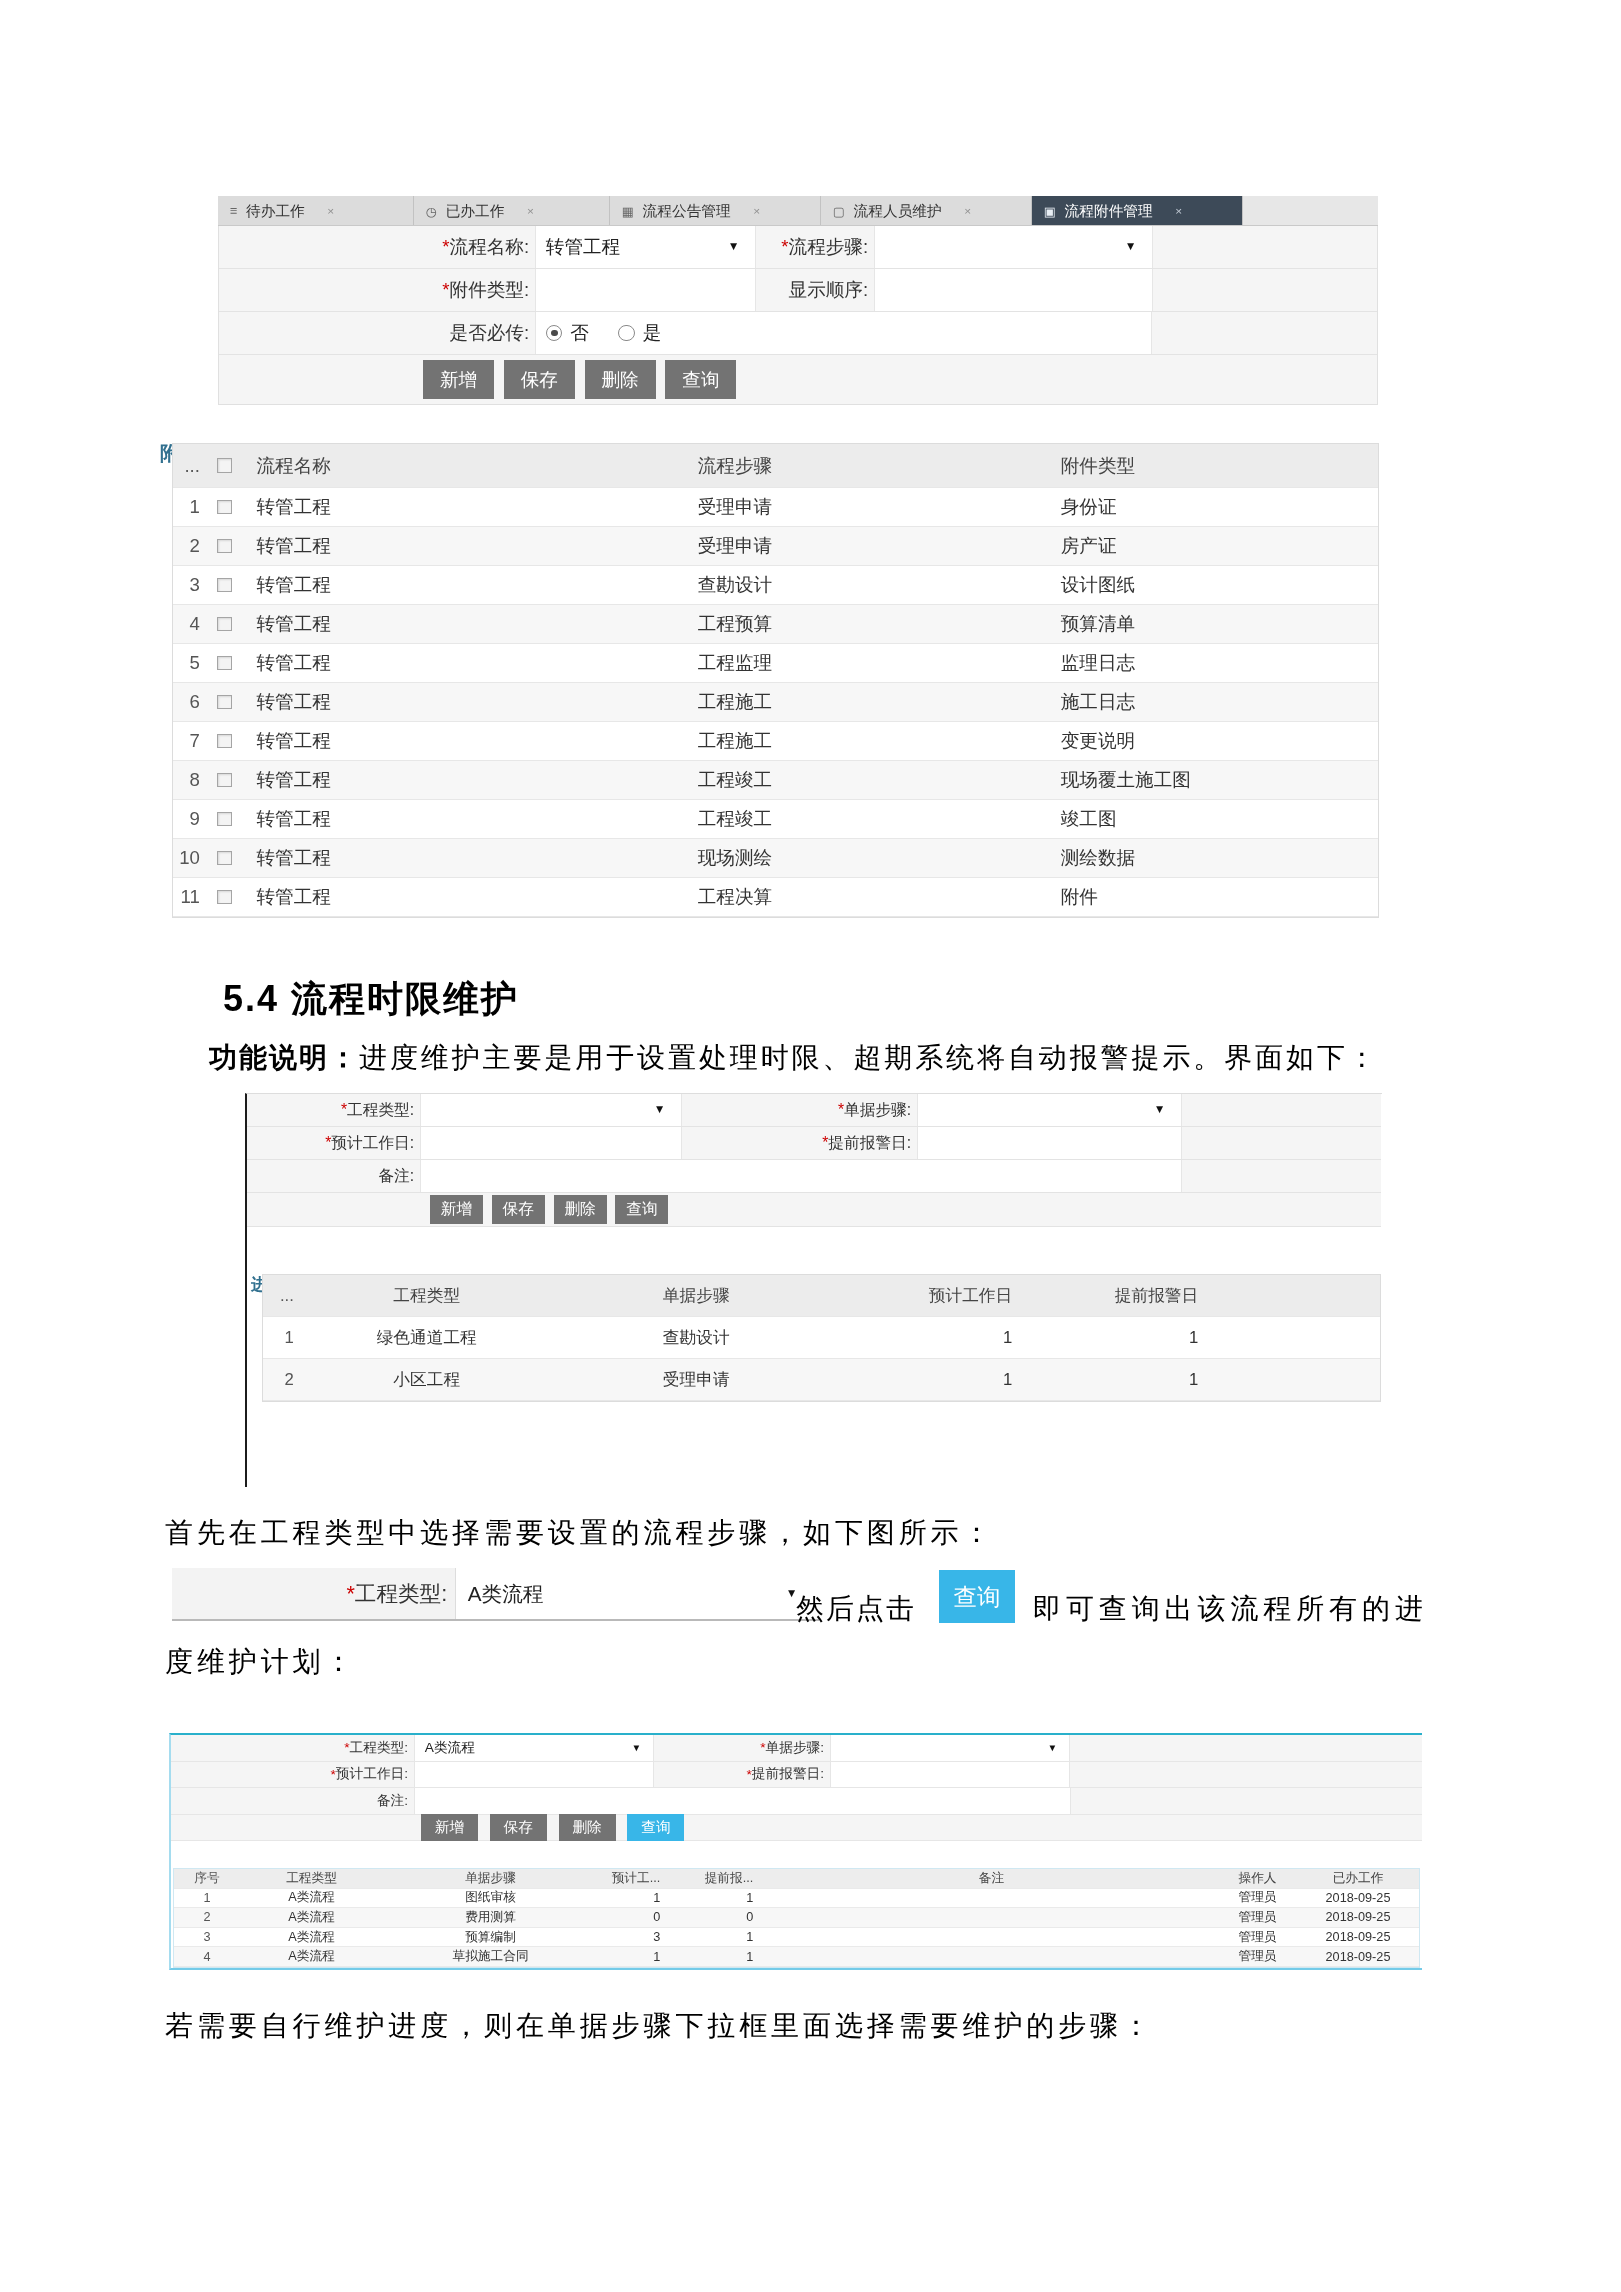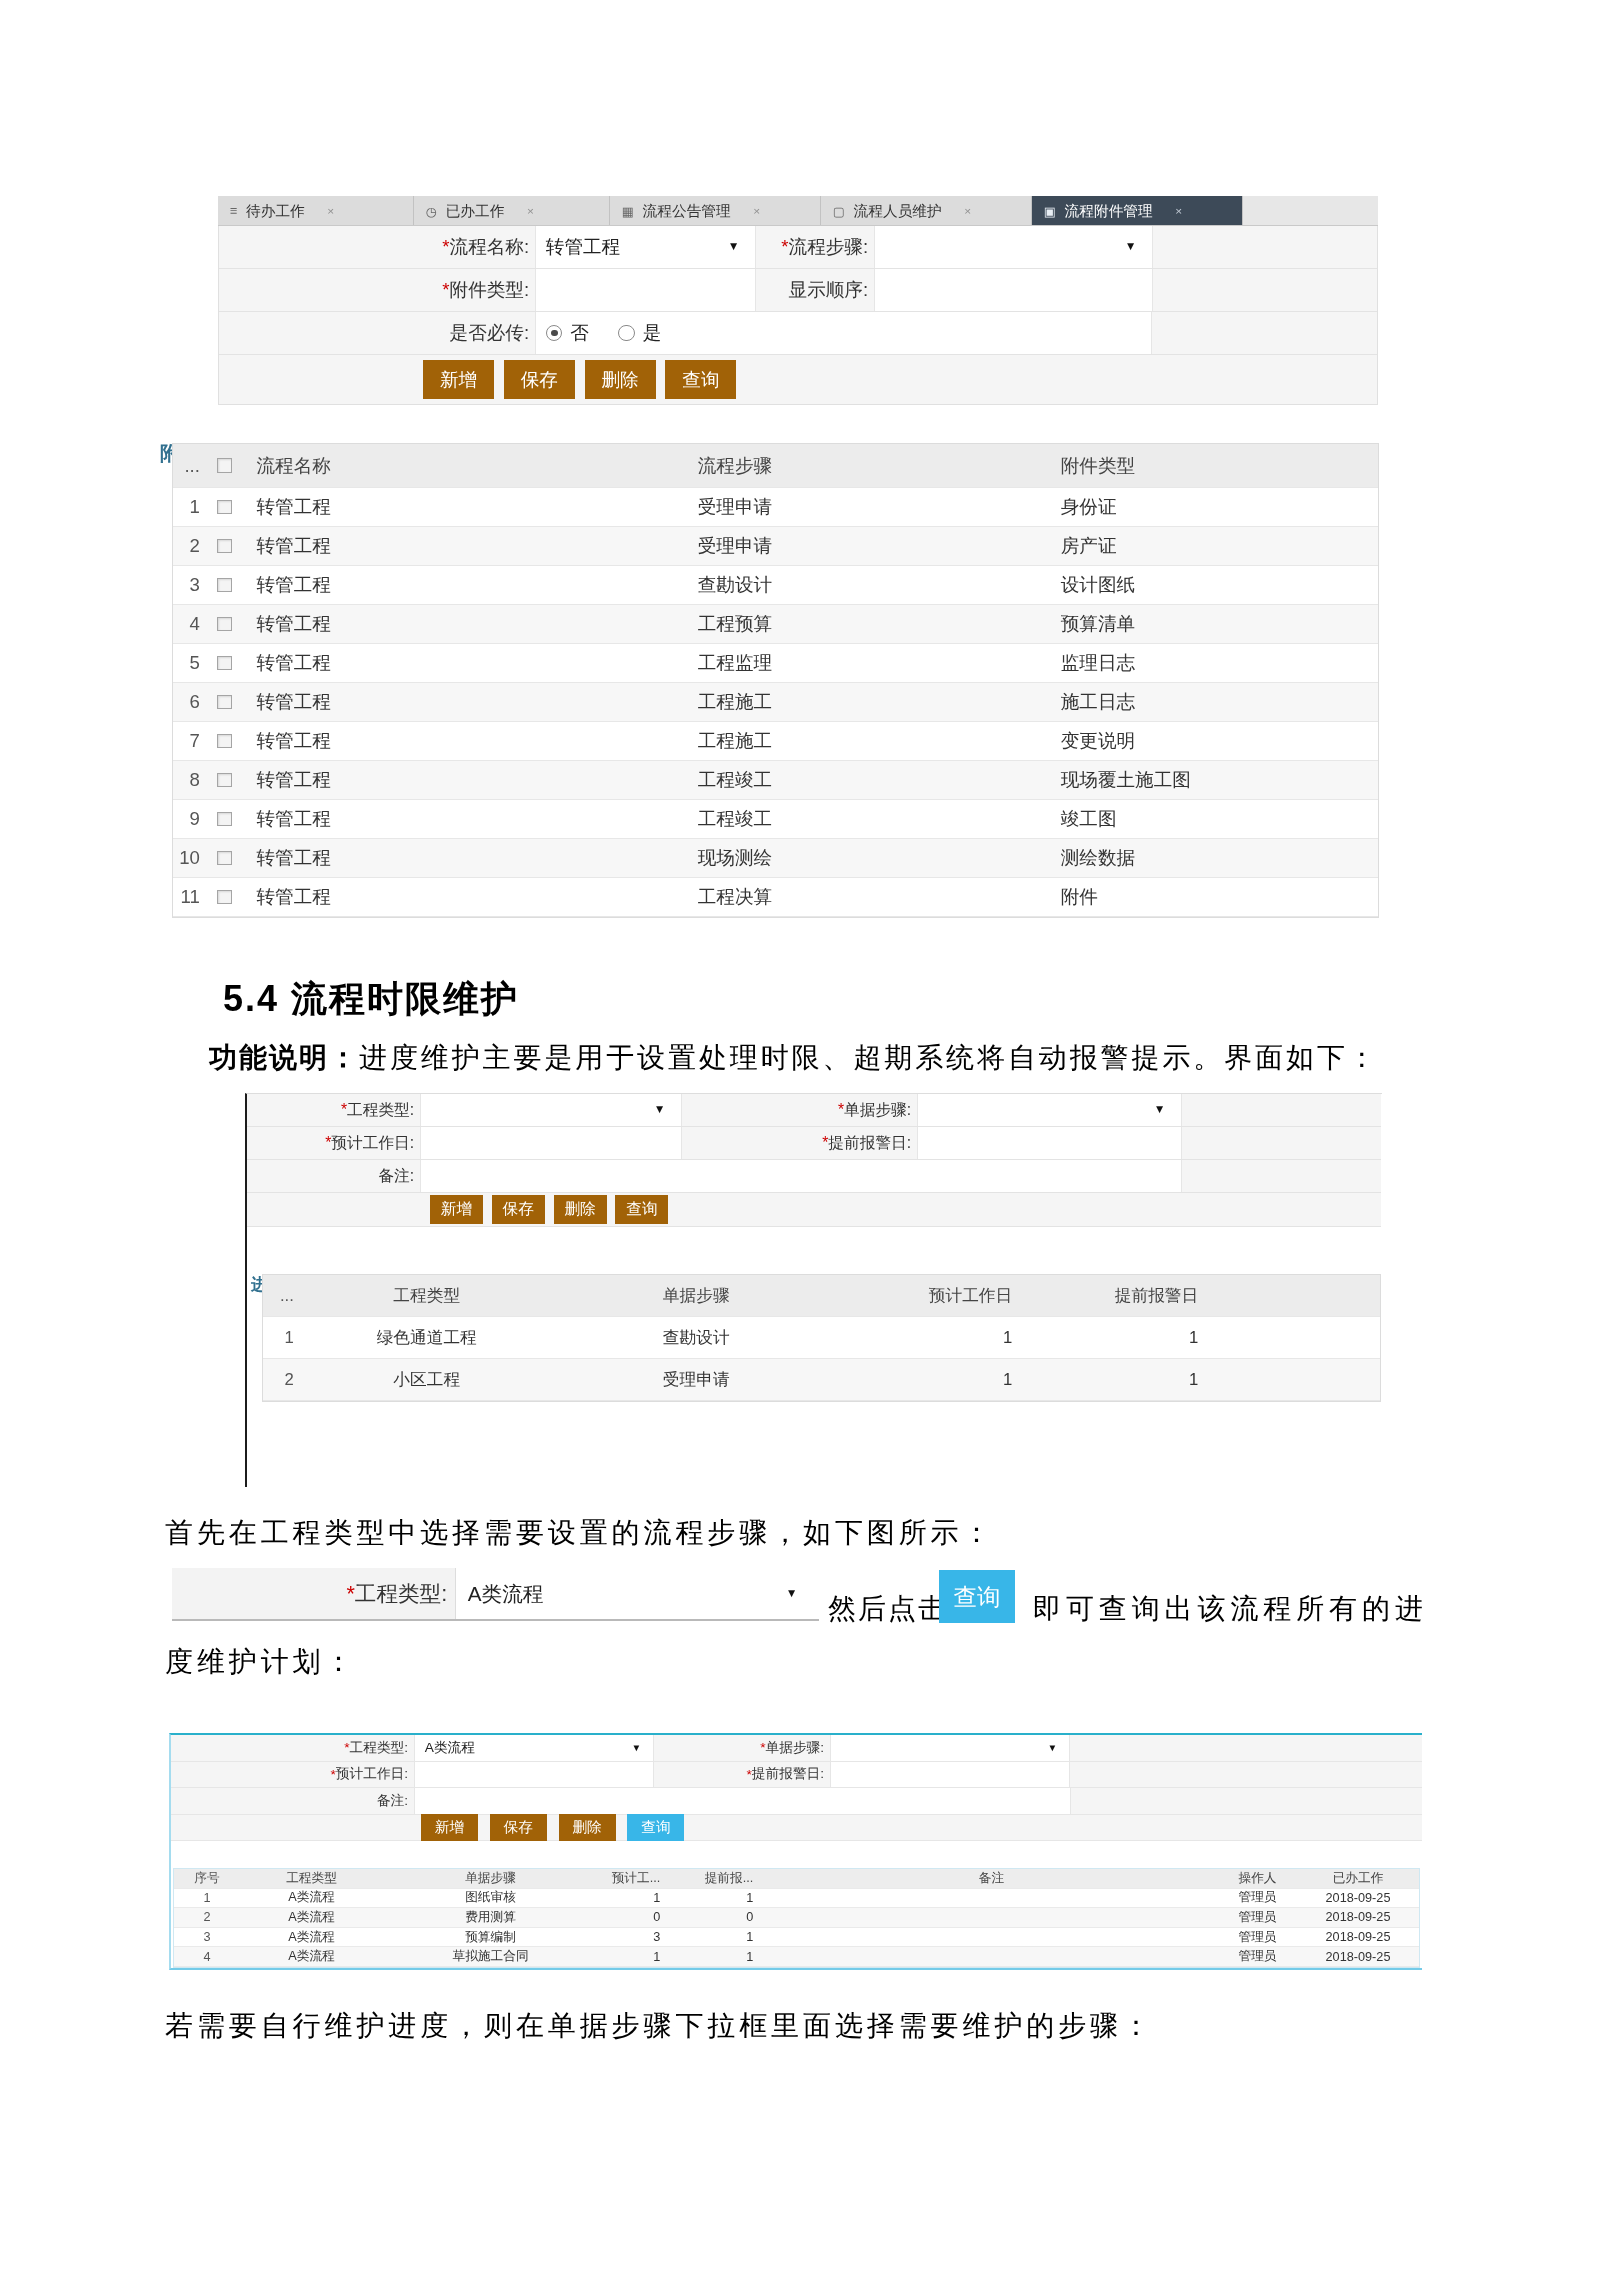--- a/index.html
+++ b/index.html
@@ -10,21 +10,21 @@
 
   
   .doc { font-family:"Liberation Serif", serif; color:#000; font-size:28px; letter-spacing:3.9px; }
   .h54 { font-family:"Liberation Sans", sans-serif; font-weight:bold; font-size:36px; color:#000; letter-spacing:2px; }
   .lead-bold { font-weight:bold; font-family:"Liberation Sans", sans-serif; letter-spacing:2px; }
 
   
   .caret { position:absolute; right:15.7px; top:50%; transform:translateY(-50%);
            font-size:11.8px; color:#111; line-height:1; }
   .btn { display:inline-flex; align-items:center; justify-content:center;
-         background:#a16207; color:#fff; cursor:pointer; }
+         background:#737373; color:#fff; cursor:pointer; }
   .btn.cyan { background:#38b6e8; }
   .ptitle { font-weight:bold; color:#31708f;margin-top:26px; }
   .checkbox { display:inline-block; width:14.7px; height:14.7px; background:#f4f4f4;
               border:1px solid #a5a5a5; box-shadow:inset 1px 1px 2px rgba(0,0,0,.12); }
   .radio { display:inline-block; width:16.7px; height:16.7px; border-radius:50%;
            background:#fff; border:1px solid #8a8a8a; position:relative; }
   .radio.sel::after { content:""; position:absolute; left:3.9px; top:3.9px; width:6.9px; height:6.9px;
                       border-radius:50%; background:#4a4a4a; }
   .req { color:#cc0000; }
 
@@ -412,21 +412,21 @@
     <div class="ml">
       <span class="req">*</span>
       <span>工程类型:</span>
     </div>
     <div class="mv">
       <span>A类流程</span>
       <span class="caret" style="right:21.6px">▼</span>
     </div>
   </div>
 
-  <div class="abs doc" style="left:828px; top:1590px; letter-spacing:2px;">然后点击</div>
+  <div class="abs doc" style="left:796px; top:1590px; letter-spacing:2px;">然后点击</div>
   <div class="abs btn cyan inline-q">查询</div>
   <div class="abs doc" style="left:1025px; top:1590px; letter-spacing:4.9px;margin-left:8px;">即可查询出该流程所有的进</div>
   <div class="abs doc" style="left:165px; top:1643px;">度维护计划：</div>
 
   <div class="abs shot3">
     <div class="s3-form">
       <div class="frow">
         <div class="flabel" style="width:243px">
           <span class="req">*</span>
           <span>工程类型:</span>

